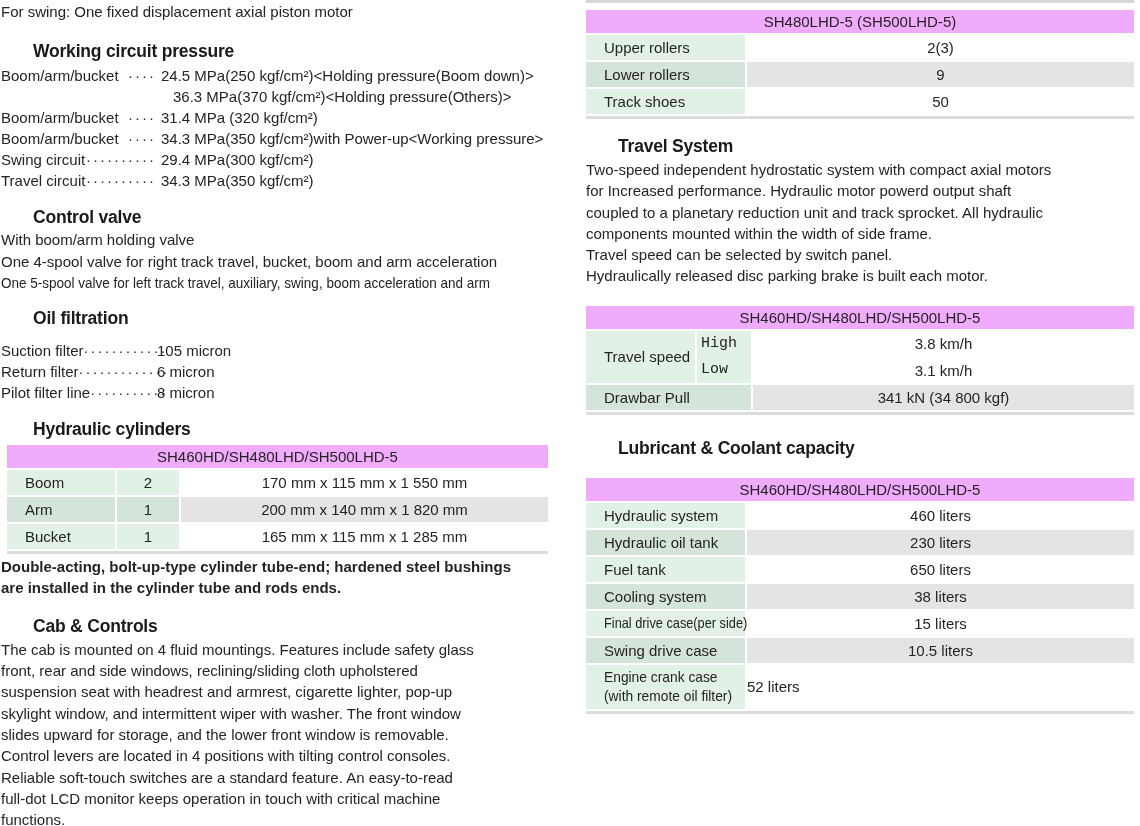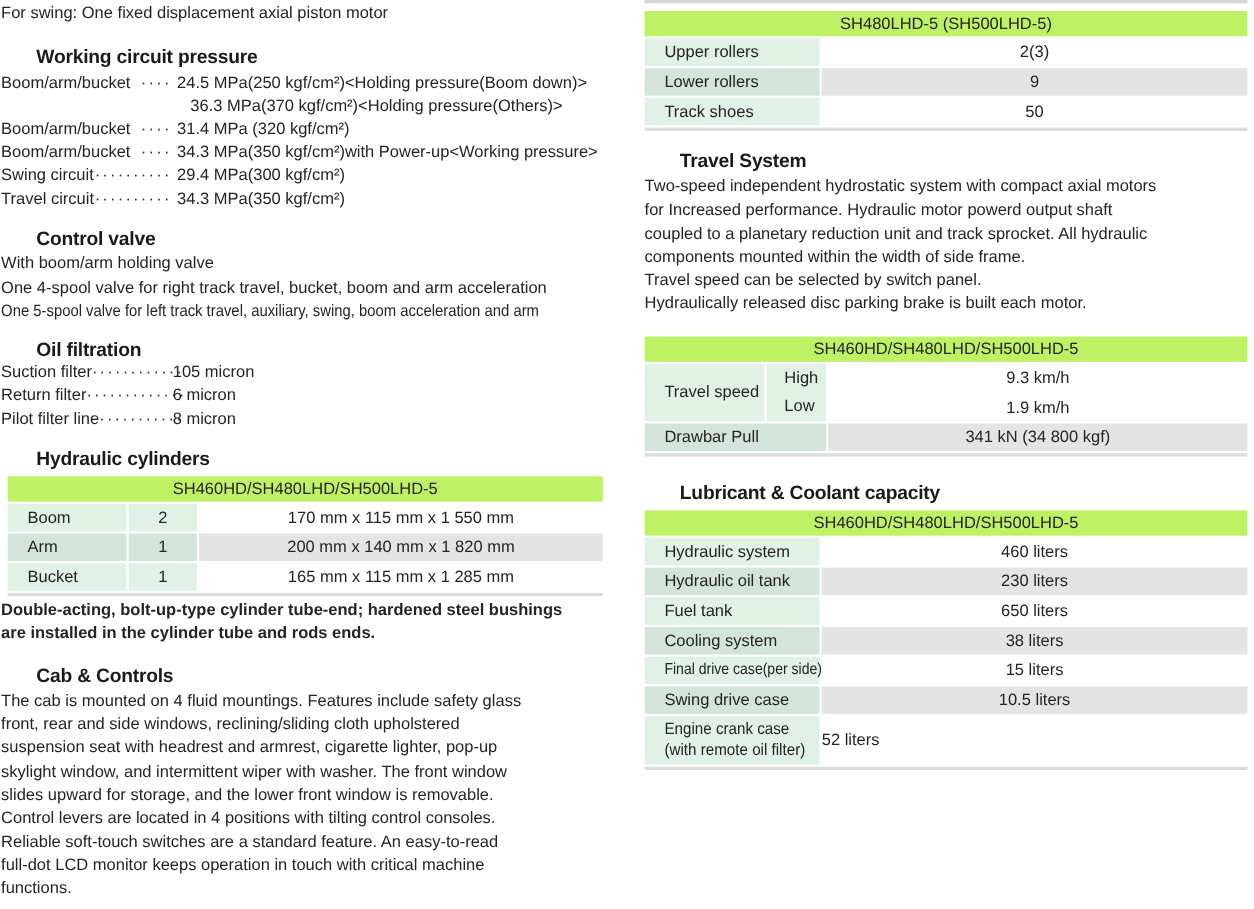--- a/index.html
+++ b/index.html
@@ -40,21 +40,21 @@
   .spec-row.cont .spec-value { padding-left: 12px; }
 
   .cond90 { display: inline-block; transform: scaleX(0.90); transform-origin: 0 50%; white-space: nowrap; }
   .cell-cond { display: inline-block; transform: scaleX(0.88); transform-origin: 0 50%; font-size: 14.5px; white-space: nowrap; }
   .crank-line { display: inline-block; transform: scaleX(0.92); transform-origin: 0 50%; white-space: nowrap; line-height: 18.5px; }
 
   
   .tbl { width: 548px; }
   .tbl-inset { margin-left: 6px; width: 541px; }
   .tbl-header {
-    background: #bef264;
+    background: #f0abfc;
     height: 23px; line-height: 23px;
     text-align: center;
     margin-bottom: 2px;
     font-size: 15px;
   }
   .tbl-body { display: grid; gap: 2px; background: #ffffff; }
   .tbl-bottom { height: 3px; background: #dcdcdc; margin-top: 2px; }
 
   .cell { display: flex; align-items: center; height: 25px; }
   .cell-label { padding-left: 18px; justify-content: flex-start; }
@@ -63,42 +63,42 @@
   .g-dark  { background: #d5e4da; }
   .v-white { background: #ffffff; }
   .v-gray  { background: #e4e4e4; }
 
   .body2 { grid-template-columns: 159px 1fr; grid-auto-rows: 25px; }
   .body3 { grid-template-columns: 108px 62px 1fr; grid-auto-rows: 25px; }
 
   .travel-body { grid-template-columns: 109px 54px 1fr; grid-template-rows: 25px 25px 25px; }
   .cell-speed   { grid-row: 1 / 3; grid-column: 1; height: auto; }
   .cell-hl      { grid-row: 1 / 3; grid-column: 2; height: auto; flex-direction: column; align-items: flex-start; justify-content: center; }
-  .cell-hl .hl-line { line-height: 26px; padding-left: 16px; }
+  .cell-hl .hl-line { line-height: 26px; padding-left: 4px; font-family: Liberation Mono, monospace; }
   .cell-hv { grid-row: 1; grid-column: 3; }
   .cell-lv { grid-row: 2; grid-column: 3; }
   .cell-drawbar-label { grid-row: 3; grid-column: 1 / 3; }
   .cell-drawbar-val   { grid-row: 3; grid-column: 3; }
 
   .lub-body { grid-template-columns: 159px 1fr; grid-template-rows: repeat(6, 25px) 44px; }
   .cell-tall { height: 44px; flex-direction: column; align-items: flex-start; justify-content: center; }
 
   .top-strip { height: 3px; background: #d6d6d6; margin-bottom: 7px; }
 
   
   .mt-intro { margin-top: 1px; }
   .mt-wcp-title { margin-top: 19px; margin-bottom: 4px; }
   .mt-cv-title  { margin-top: 16px; margin-bottom: 2px; }
-  .mt-of-title  { margin-top: 15px; margin-bottom: 0; }
+  .mt-of-title  { margin-top: 15px; margin-bottom: 12px; }
   .mt-hc-title  { margin-top: 16px; margin-bottom: 6px; }
   .mt-note      { margin-top: 2px; font-weight: bold; }
   .mt-cc-title  { margin-top: 17px; margin-bottom: 3px; }
   .mt-ts-title  { margin-top: 17px; margin-bottom: 3px; }
   .mt-travel-tbl { margin-top: 19px; }
-  .mt-lub-title  { margin-top: 23px; margin-bottom: 6px; }
+  .mt-lub-title  { margin-top: 23px; margin-bottom: 20px; }
 </style>
 </head>
 <body>
 
 <div class="page">
 
   <div class="col col-left">
 
     <div class="line mt-intro">For swing: One fixed displacement axial piston motor</div>
 
@@ -250,22 +250,22 @@
     </div>
 
     <div class="tbl mt-travel-tbl">
       <div class="tbl-header">SH460HD/SH480LHD/SH500LHD-5</div>
       <div class="tbl-body travel-body">
         <div class="cell cell-label g-light cell-speed">Travel speed</div>
         <div class="cell g-light cell-hl">
           <span class="hl-line">High</span>
           <span class="hl-line">Low</span>
         </div>
-        <div class="cell cell-center v-white cell-hv">9.3 km/h</div>
-        <div class="cell cell-center v-white cell-lv">1.9 km/h</div>
+        <div class="cell cell-center v-white cell-hv">3.8 km/h</div>
+        <div class="cell cell-center v-white cell-lv">3.1 km/h</div>
         <div class="cell cell-label g-dark cell-drawbar-label">Drawbar Pull</div>
         <div class="cell cell-center v-gray cell-drawbar-val">341 kN (34 800 kgf)</div>
       </div>
       <div class="tbl-bottom"></div>
     </div>
 
     <div class="sec-title mt-lub-title">Lubricant &amp; Coolant capacity</div>
 
     <div class="tbl">
       <div class="tbl-header">SH460HD/SH480LHD/SH500LHD-5</div>

